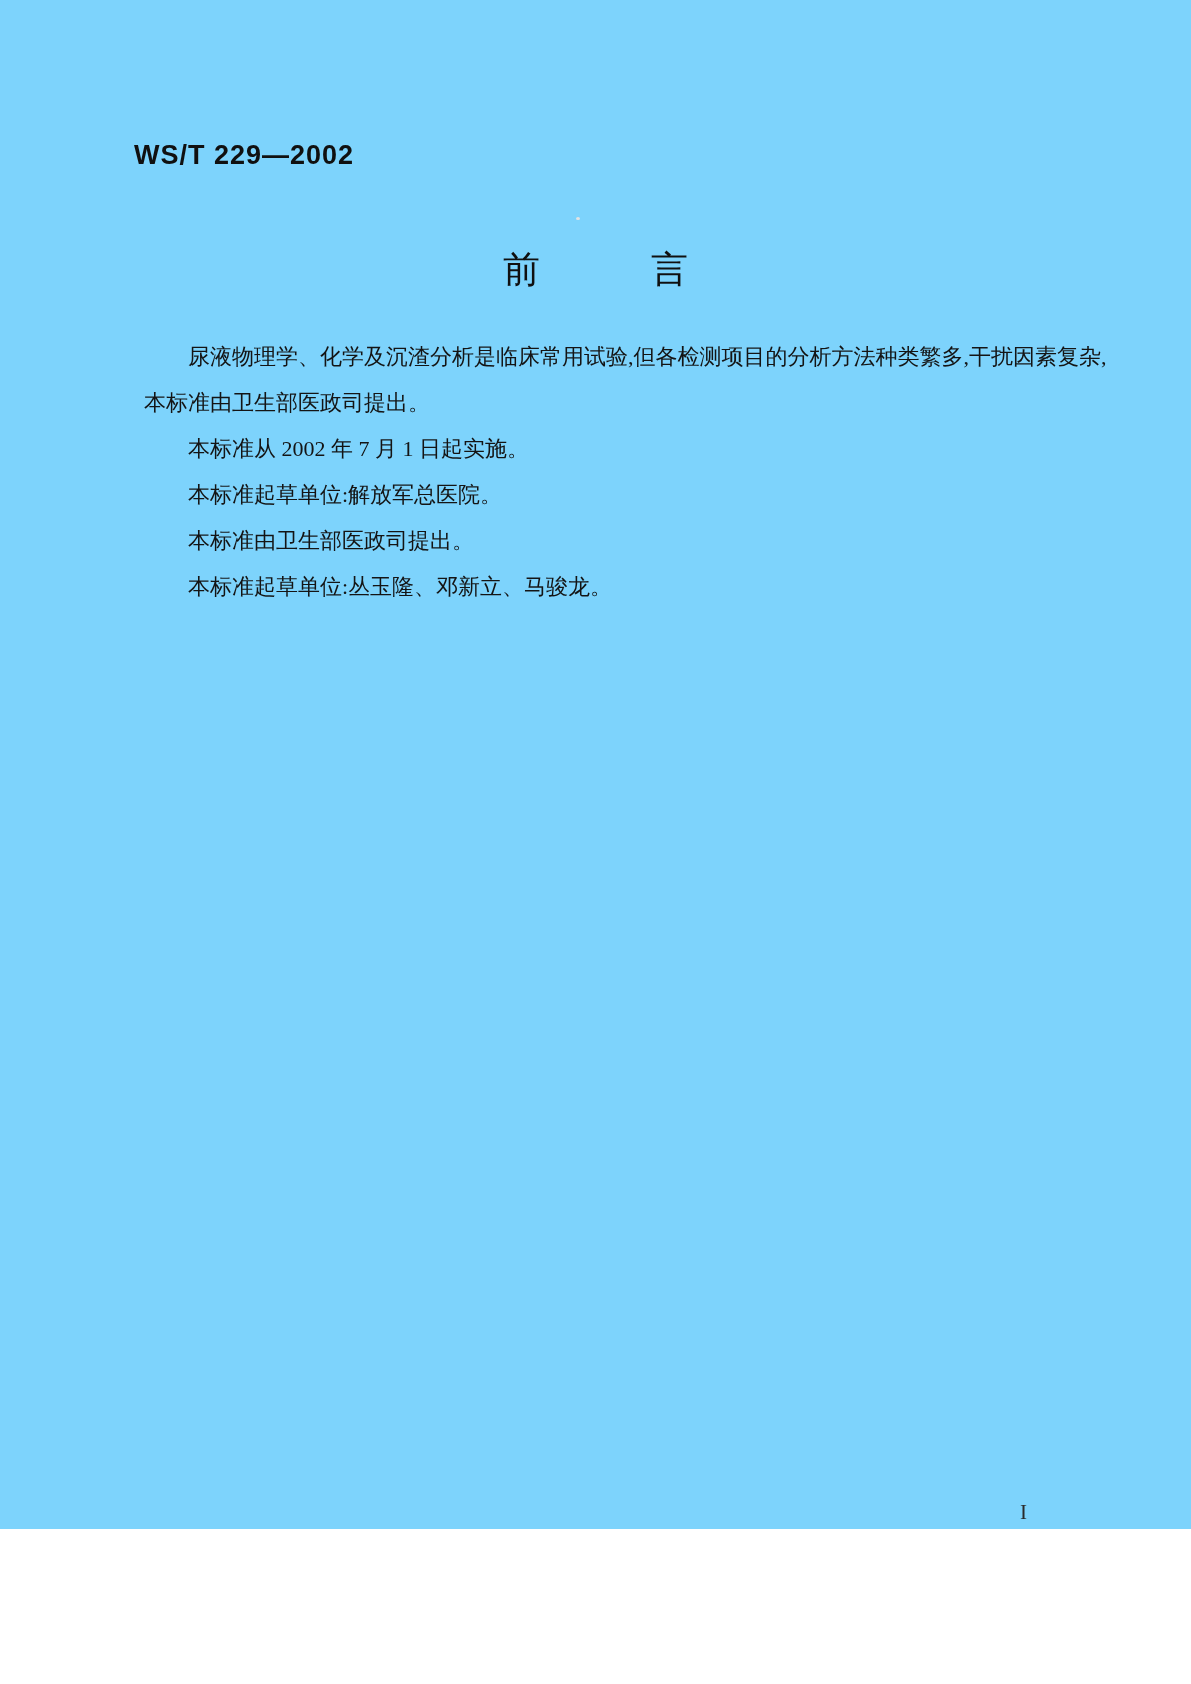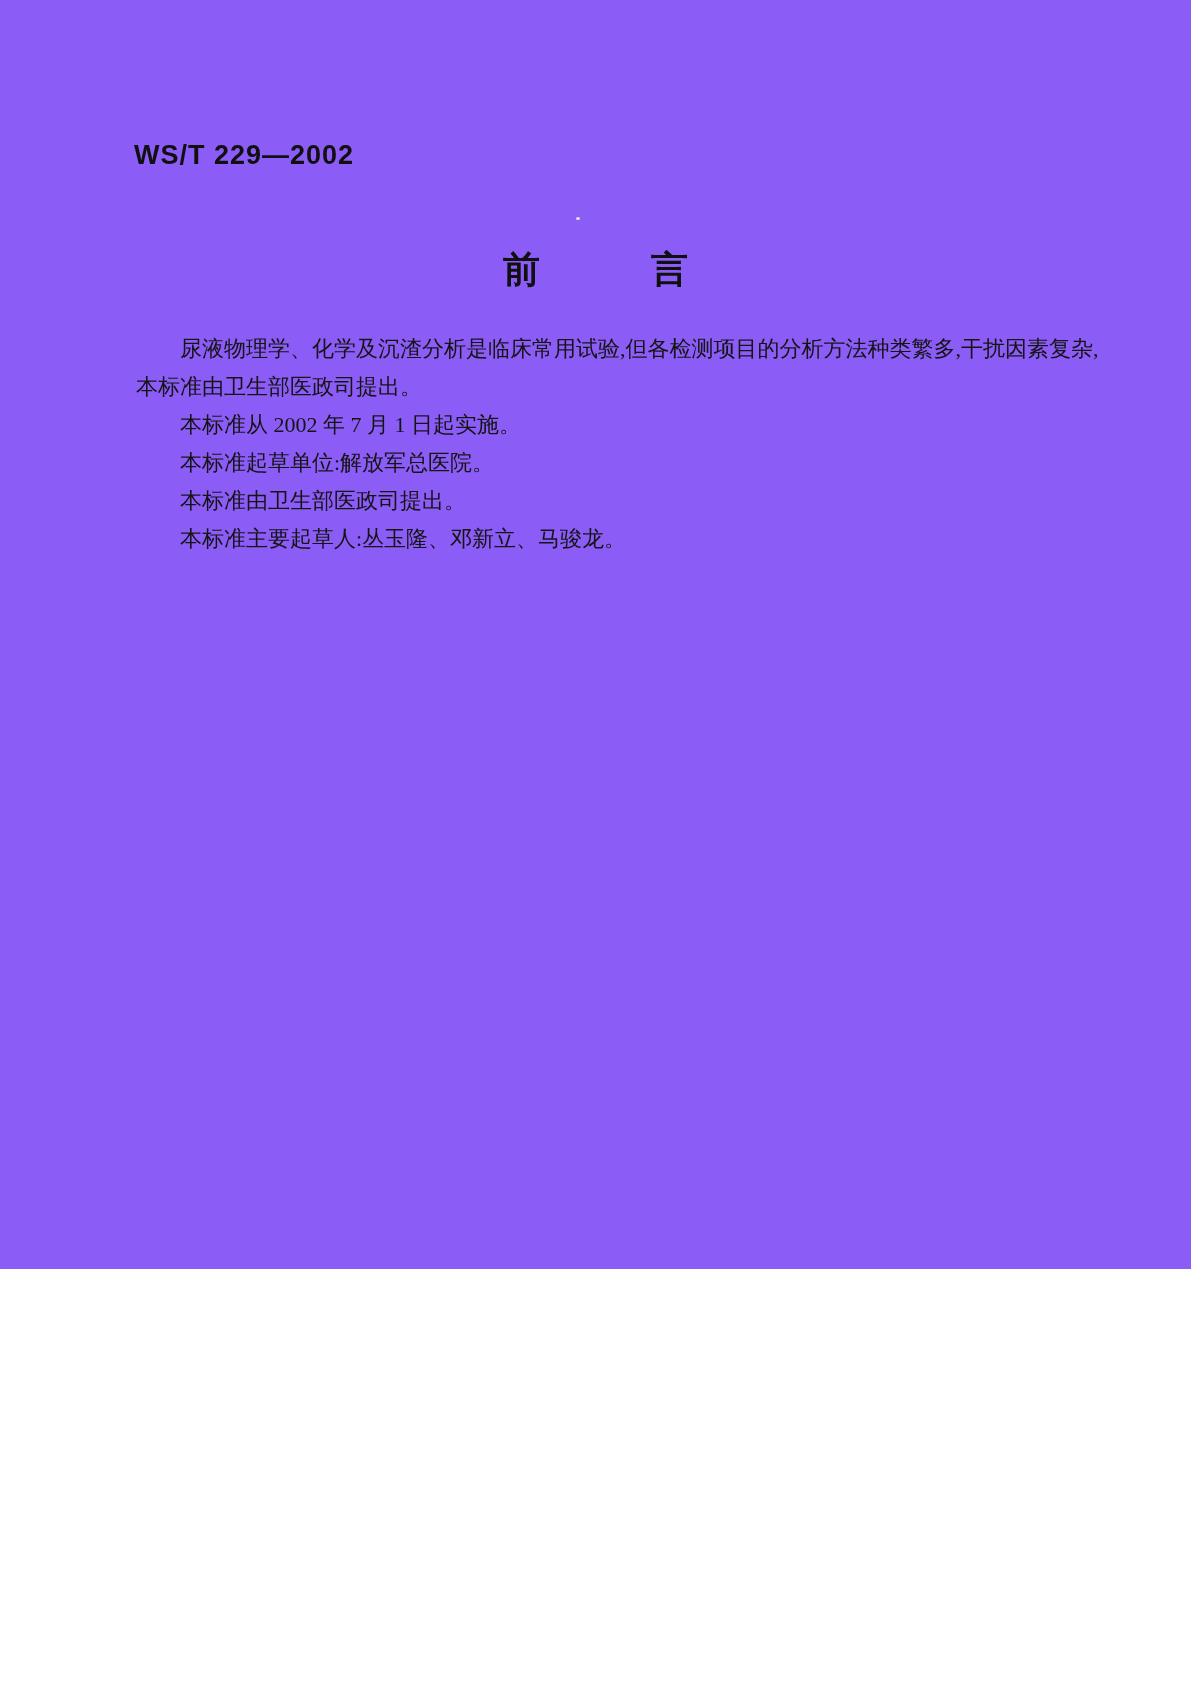--- a/index.html
+++ b/index.html
@@ -3,22 +3,22 @@
 <meta charset="utf-8">
 <style>
   html, body {
     margin: 0;
     padding: 0;
     background: #ffffff;
   }
   .page {
     position: relative;
     width: 1191px;
-    height: 1269px;
-    background: #8b5cf6;
+    height: 1529px;
+    background: #7dd3fc;
     color: #161616;
     font-family: "Liberation Serif", serif;
     overflow: hidden;
   }
   .std-number {
     position: absolute;
     left: 134px;
     top: 140px;
     font-size: 27px;
     font-weight: bold;
@@ -26,35 +26,35 @@
     letter-spacing: 1px;
     color: #101010;
   }
   .doc-title {
     position: absolute;
     left: 0;
     right: 0;
     top: 245px;
     text-align: center;
     font-size: 37px;
-    font-weight: bold;
+    font-weight: normal;
     color: #101010;
     white-space: pre;
   }
   .foreword {
     position: absolute;
     left: 128px;
     top: 326px;
     width: 940px;
     font-size: 22px;
     line-height: 30px;
     color: #141414;
   }
   .foreword p {
-    margin: 8px;
+    margin: 16px;
     white-space: nowrap;
   }
   .foreword p.indent {
     text-indent: 44px;
   }
   .page-number {
     position: absolute;
     left: 1020px;
     top: 1500px;
     font-size: 21px;
@@ -80,18 +80,18 @@
   <span class="scan-dot"></span>
 
   <div class="doc-title">前　　　言</div>
 
   <div class="foreword">
     <p class="indent">尿液物理学、化学及沉渣分析是临床常用试验,但各检测项目的分析方法种类繁多,干扰因素复杂,</p>
     <p>本标准由卫生部医政司提出。</p>
     <p class="indent">本标准从 2002 年 7 月 1 日起实施。</p>
     <p class="indent">本标准起草单位:解放军总医院。</p>
     <p class="indent">本标准由卫生部医政司提出。</p>
-    <p class="indent">本标准主要起草人:丛玉隆、邓新立、马骏龙。</p>
+    <p class="indent">本标准起草单位:丛玉隆、邓新立、马骏龙。</p>
   </div>
 
   <div class="page-number">I</div>
 
 </div>
 
 </body></html>

